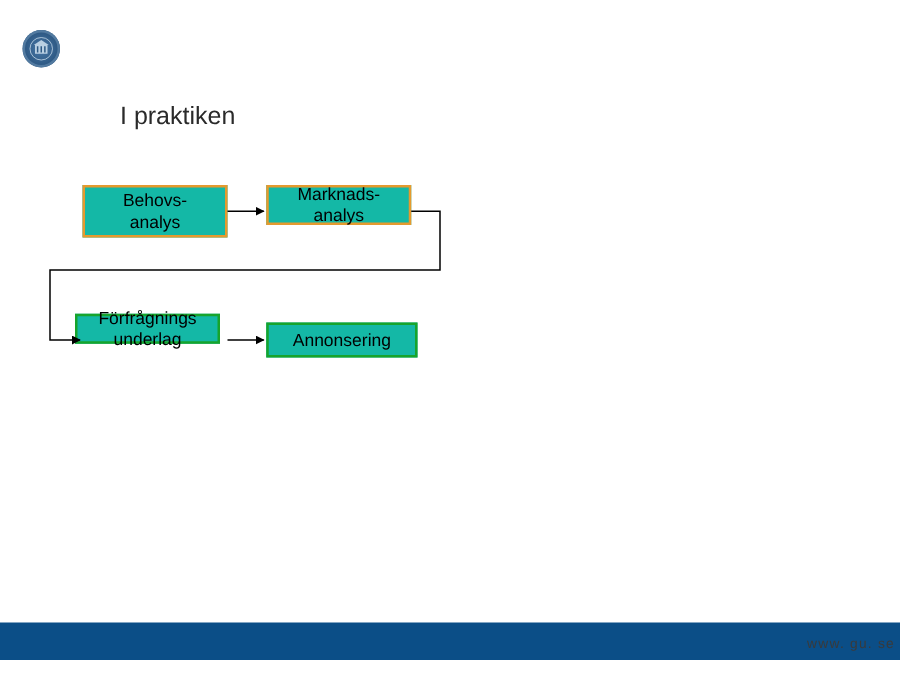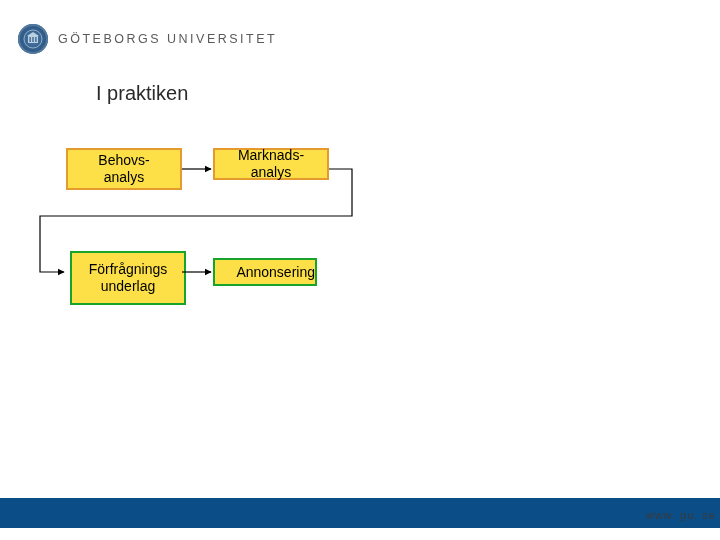--- a/index.html
+++ b/index.html
@@ -40,21 +40,21 @@
   .title {
     position: absolute;
     top: 82px;
     left: 96px;
     font-size: 20px;
     color: #2a2a2a;
   }
   
   .box {
     position: absolute;
-    background: #fde047;
+    background: #14b8a6;
     text-align: center;
     font-size: 14px;
     color: #000;
     line-height: 1.2;
     display: flex;
     flex-direction: column;
     justify-content: center;
     align-items: center;
     box-sizing: border-box;
   }
@@ -90,41 +90,40 @@
   <div class="seal">
     <svg width="20" height="20" viewBox="0 0 20 20">
       <circle cx="10" cy="10" r="9" fill="none" stroke="#cfe0ee" stroke-width="0.6"></circle>
       <rect x="5" y="7" width="10" height="7" fill="#cfe0ee" opacity="0.85"></rect>
       <polygon points="10,3 4,7 16,7" fill="#cfe0ee" opacity="0.85"></polygon>
       <rect x="6.5" y="8" width="1.2" height="5" fill="#2f5a85"></rect>
       <rect x="9.4" y="8" width="1.2" height="5" fill="#2f5a85"></rect>
       <rect x="12.3" y="8" width="1.2" height="5" fill="#2f5a85"></rect>
     </svg>
   </div>
-  <span class="wordmark">GÖTEBORGS UNIVERSITET</span>
 </div>
 
 <div class="title">I praktiken</div>
 
 <div class="box orange" style="left:66px; top:148px; width:116px; height:42px;">
   <span>Behovs-</span>
   <span>analys</span>
 </div>
 
 <div class="box orange" style="left:213px; top:148px; width:116px; height:32px;">
   <span>Marknads-</span>
   <span>analys</span>
 </div>
 
-<div class="box green" style="left:70px; top:251px; width:116px; height:54px;">
+<div class="box green" style="left:60px; top:251px; width:116px; height:24px;">
   <span>Förfrågnings</span>
   <span>underlag</span>
 </div>
 
-<div class="box green" style="left:213px; top:258px; width:104px; height:28px;align-items:flex-end;">
+<div class="box green" style="left:213px; top:258px; width:121px; height:28px;">
   <span>Annonsering</span>
 </div>
 
 <svg class="diagram" width="720" height="540">
   <defs>
     <marker id="ah" viewBox="0 0 10 10" refX="9" refY="5" markerWidth="6" markerHeight="6" orient="auto-start-reverse">
       <path d="M 0 0 L 10 5 L 0 10 z" fill="#000"></path>
     </marker>
   </defs>
 

